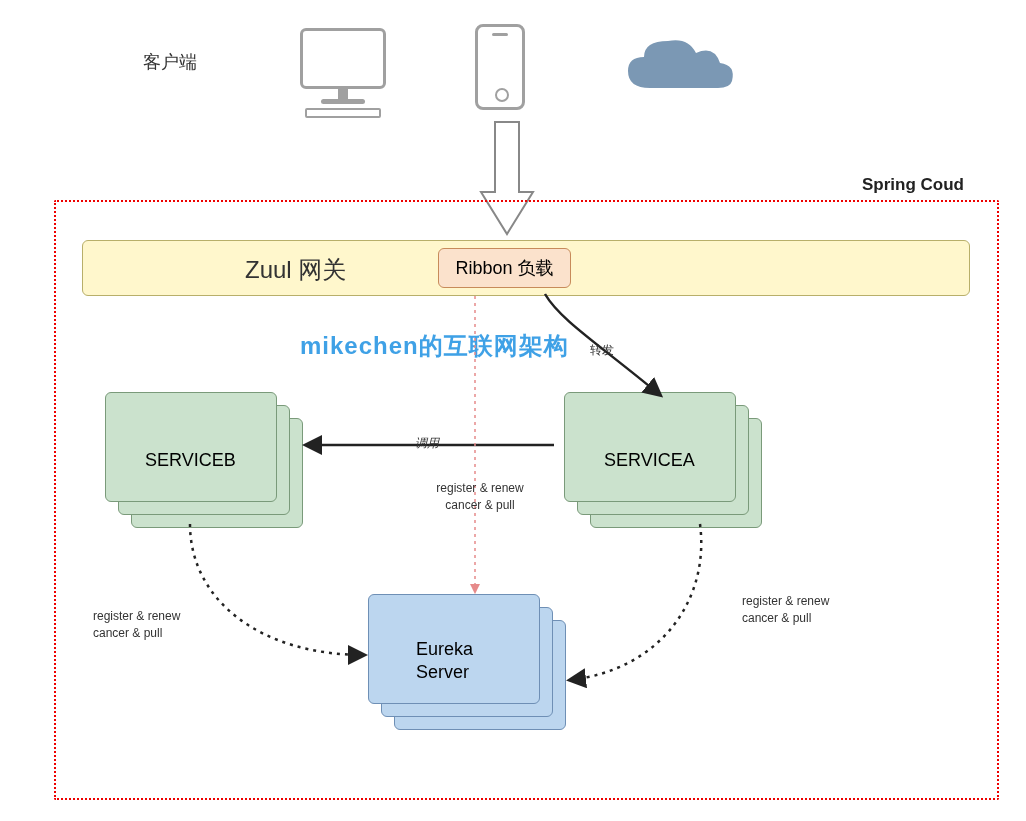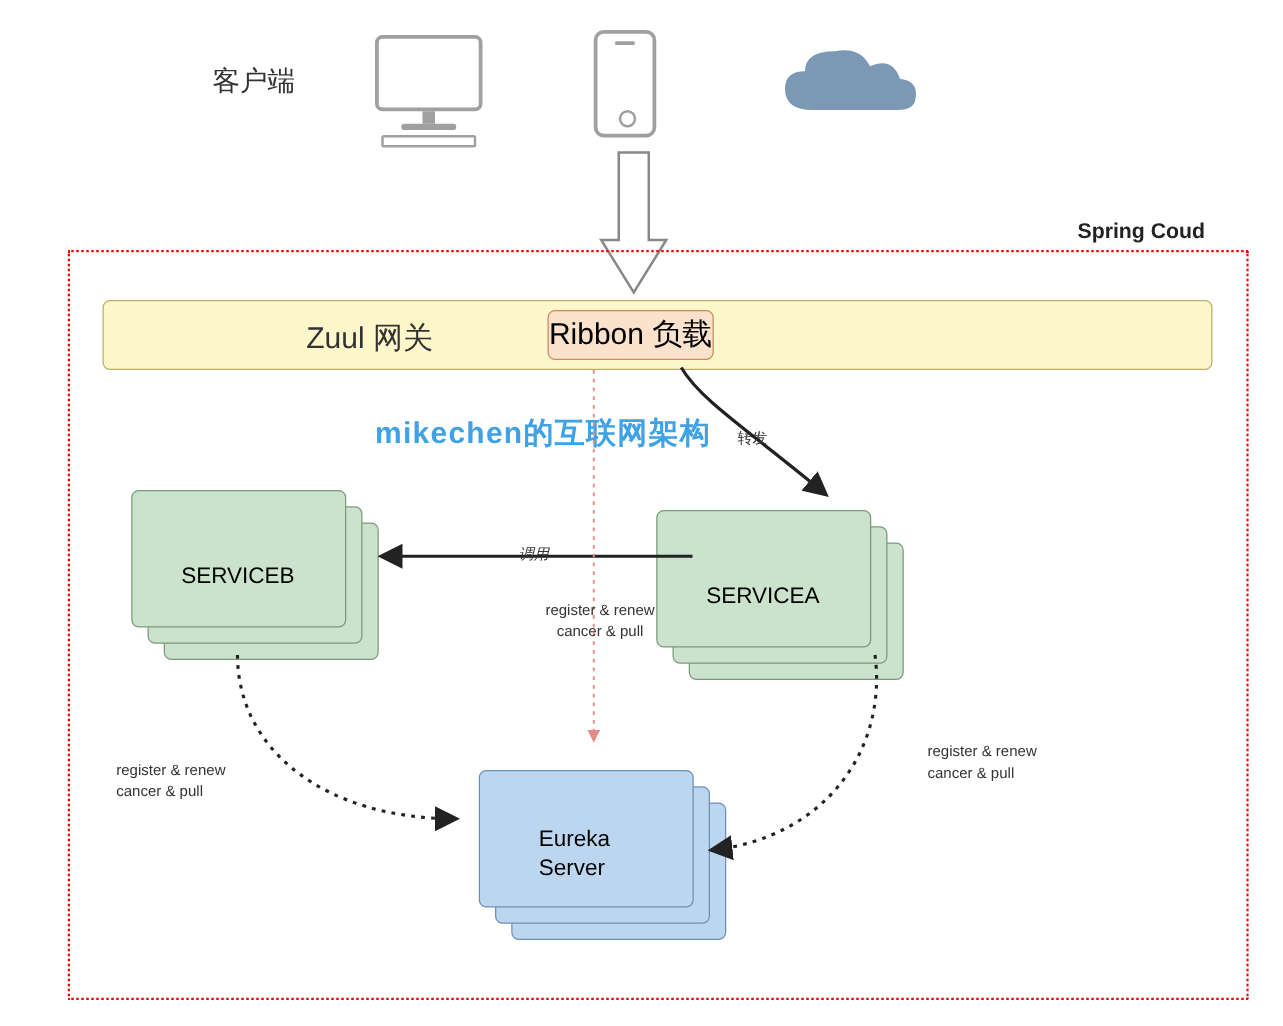--- a/index.html
+++ b/index.html
@@ -3,47 +3,47 @@
   <meta charset="utf-8">
   <style>
     body { margin: 0; font-family: "Microsoft YaHei", Arial, sans-serif; }
     .canvas { position: relative; width: 1026px; height: 821px; background: #fff; }
     .txt { position: absolute; color: #333; }
     .frame {
       position: absolute; left: 54px; top: 200px; width: 941px; height: 596px;
       border: 2px dotted #e00; border-radius: 2px;
     }
     .frame-label { position: absolute; right: 62px; top: 175px; font-weight: bold; color: #222; font-size: 17px; }
-    .client-label { left: 170px; top: 50px; font-size: 22px; }
+    .client-label { left: 143px; top: 50px; font-size: 18px; }
     
     .zuul-bar {
       position: absolute; left: 82px; top: 240px; width: 886px; height: 54px;
       background: #fff7cc; border: 1px solid #b8af6a; border-radius: 6px;
     }
     .zuul-label { position: absolute; left: 245px; top: 254px; font-size: 24px; }
     .ribbon-box {
       position: absolute; left: 438px; top: 248px; width: 131px; height: 38px;
       background: #fbe2cc; border: 1px solid #c78b5a; border-radius: 6px; text-align: center;
-      line-height: 38px; font-size: 24px;
+      line-height: 38px; font-size: 18px;
     }
     
     .stack { position: absolute; width: 195px; height: 130px; padding-left: 16px; }
     .card {
       position: absolute; left: 0; top: 0; width: 170px; height: 108px;
       border: 1px solid #7a9a7a; border-radius: 6px;
     }
     .card.c3 { left: 0; top: 0; }
     .card.c2 { left: 13px; top: 13px; }
     .card.c1 { left: 26px; top: 26px; }
     .green .card { background: #cbe2cd; }
     .blue .card { background: #bcd6ef; border-color: #6e8fb5; }
     .stack-label { position: absolute; left: 40px; top: 58px; font-size: 18px; }
     #stack-b { left: 105px; top: 392px; }
-    #stack-a { left: 525px; top: 392px; margin-top: 16px; }
-    #stack-e { left: 368px; top: 616px; margin-left: 15px; }
+    #stack-a { left: 564px; top: 392px; }
+    #stack-e { left: 368px; top: 594px; }
     #stack-e .stack-label { left: 48px; top: 44px; line-height: 1.3; }
     
     .watermark { position: absolute; left: 300px; top: 330px; color: #3fa1e6; font-weight: bold; font-size: 24px; letter-spacing: 1px; }
     
     .desktop { position: absolute; left: 300px; top: 28px; }
     .desktop-screen { width: 80px; height: 55px; border: 3px solid #a0a0a0; border-radius: 6px; background: #fff; }
     .desktop-neck { width: 10px; height: 10px; background: #a0a0a0; margin: 0 auto; }
     .desktop-base { width: 44px; height: 5px; background: #a0a0a0; margin: 0 auto; border-radius: 3px; }
     .desktop-kbd { width: 72px; height: 6px; border: 2px solid #a0a0a0; margin: 4px auto 0; border-radius: 2px; }
     

